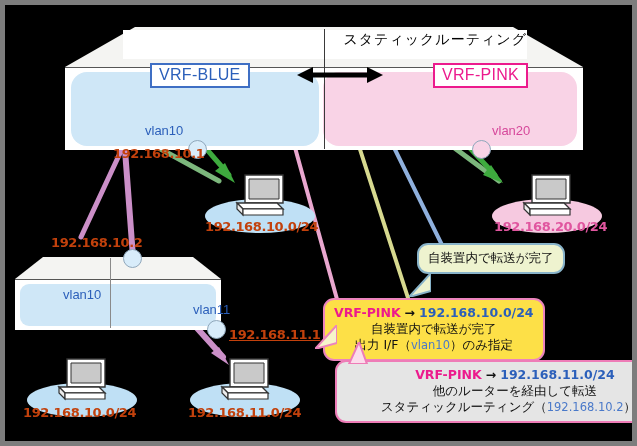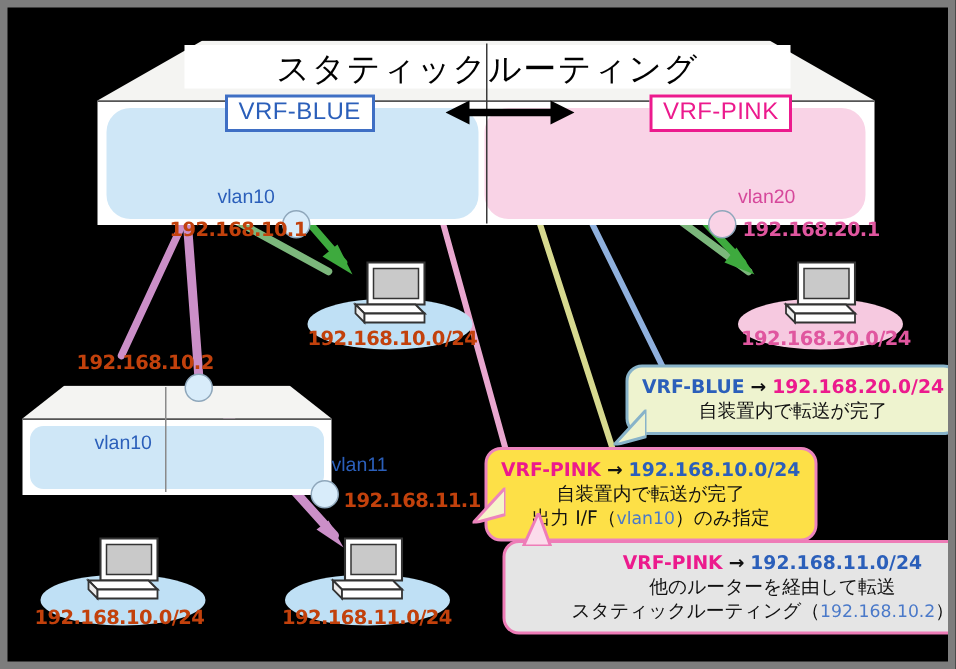--- a/index.html
+++ b/index.html
@@ -46,21 +46,21 @@
 
   
   #dbl-arrow{left:292px;top:60px;width:86px;height:20px;}
 
   .title-band{
     position:absolute;left:118px;top:25px;width:404px;height:29px;
     background:#ffffff;
   }
   #diagram-title{
     position:absolute;left:118px;top:26px;width:404px;
-    text-align:center;font-size:22px;color:#000;
+    text-align:right;font-size:14px;color:#000;
     font-family:Liberation Sans, sans-serif;
     letter-spacing:1px;
   }
 
   
   #bot-router{left:10px;top:252px;width:206px;height:72px;}
   #bot-router .lid{
     position:absolute;left:0;top:0;width:206px;height:22px;
     background:#f4f4f2;
     clip-path:polygon(28px 0, 178px 0, 206px 22px, 0px 22px);
@@ -176,21 +176,20 @@
 
   <div id="tag-blue" class="vrf-tag abs">VRF-BLUE</div>
   <div id="tag-pink" class="vrf-tag abs">VRF-PINK</div>
 
   <div class="lbl vlan-blue abs" style="left:140px;top:118px;">vlan10</div>
   <div class="iface blue abs" style="left:183px;top:135px;"></div>
   <div class="ip blue abs" style="left:108px;top:141px;">192.168.10.1</div>
 
   <div class="lbl vlan-pink abs" style="left:487px;top:118px;">vlan20</div>
   <div class="iface pink abs" style="left:467px;top:135px;"></div>
-  <div class="ip pink abs" style="left:490px;top:141px;">192.168.20.1</div>
 
   <div class="host bluedisc abs" style="left:200px;top:168px;">
     <div class="disc"></div>
     <svg width="58" height="46" viewBox="0 0 58 46">
       <polygon points="14,2 52,2 52,30 14,30" fill="#ffffff" stroke="#333" stroke-width="1.4"></polygon>
       <polygon points="18,6 48,6 48,26 18,26" fill="#c9c9c9" stroke="#333" stroke-width="1"></polygon>
       <polygon points="6,30 46,30 52,36 12,36" fill="#ffffff" stroke="#333" stroke-width="1.4"></polygon>
       <polygon points="6,30 6,36 12,42 12,36" fill="#ececec" stroke="#333" stroke-width="1.2"></polygon>
       <polygon points="12,36 52,36 52,42 12,42" fill="#ffffff" stroke="#333" stroke-width="1.2"></polygon>
     </svg>
@@ -213,23 +212,23 @@
   <div id="bot-router" class="abs">
     <div class="lid"></div>
     <div class="body">
       <div class="inner"></div>
     </div>
   </div>
   <div id="bot-div" class="abs"></div>
   <div class="iface blue abs" style="left:118px;top:244px;"></div>
 
   <div class="lbl vlan-blue abs" style="left:58px;top:282px;">vlan10</div>
-  <div class="lbl vlan-blue abs" style="left:188px;top:297px;margin-left:28px;">vlan11</div>
+  <div class="lbl vlan-blue abs" style="left:188px;top:297px;">vlan11</div>
   <div class="iface blue abs" style="left:202px;top:315px;"></div>
-  <div class="ip blue abs" style="left:224px;top:322px;">192.168.11.1</div>
+  <div class="ip blue abs" style="left:224px;top:322px;text-decoration:underline;">192.168.11.1</div>
 
   <div class="host bluedisc abs" style="left:22px;top:352px;">
     <div class="disc"></div>
     <svg width="58" height="46" viewBox="0 0 58 46">
       <polygon points="14,2 52,2 52,30 14,30" fill="#ffffff" stroke="#333" stroke-width="1.4"></polygon>
       <polygon points="18,6 48,6 48,26 18,26" fill="#c9c9c9" stroke="#333" stroke-width="1"></polygon>
       <polygon points="6,30 46,30 52,36 12,36" fill="#ffffff" stroke="#333" stroke-width="1.4"></polygon>
       <polygon points="6,30 6,36 12,42 12,36" fill="#ececec" stroke="#333" stroke-width="1.2"></polygon>
       <polygon points="12,36 52,36 52,42 12,42" fill="#ffffff" stroke="#333" stroke-width="1.2"></polygon>
     </svg>
@@ -242,25 +241,20 @@
       <polygon points="14,2 52,2 52,30 14,30" fill="#ffffff" stroke="#333" stroke-width="1.4"></polygon>
       <polygon points="18,6 48,6 48,26 18,26" fill="#c9c9c9" stroke="#333" stroke-width="1"></polygon>
       <polygon points="6,30 46,30 52,36 12,36" fill="#ffffff" stroke="#333" stroke-width="1.4"></polygon>
       <polygon points="6,30 6,36 12,42 12,36" fill="#ececec" stroke="#333" stroke-width="1.2"></polygon>
       <polygon points="12,36 52,36 52,42 12,42" fill="#ffffff" stroke="#333" stroke-width="1.2"></polygon>
     </svg>
   </div>
   <div class="ip blue abs" style="left:183px;top:400px;">192.168.11.0/24</div>
 
   <div class="callout c-green abs" style="left:412px;top:238px;">
-    <span class="ln">
-      <span class="hl blue-txt">VRF-BLUE</span>
-      <span class="hl dark-txt">→</span>
-      <span class="hl pink-txt">192.168.20.0/24</span>
-    </span>
     <span class="ln dark-txt">自装置内で転送が完了</span>
   </div>
   <svg class="tail" style="left:404px;top:268px;width:22px;height:24px;">
     <polygon points="22,0 22,18 0,24" fill="#eef3cf" stroke="#88b3c9" stroke-width="2"></polygon>
   </svg>
 
   <div class="callout c-yellow abs" style="left:318px;top:293px;">
     <span class="ln">
       <span class="hl pink-txt">VRF-PINK</span>
       <span class="hl dark-txt">→</span>

